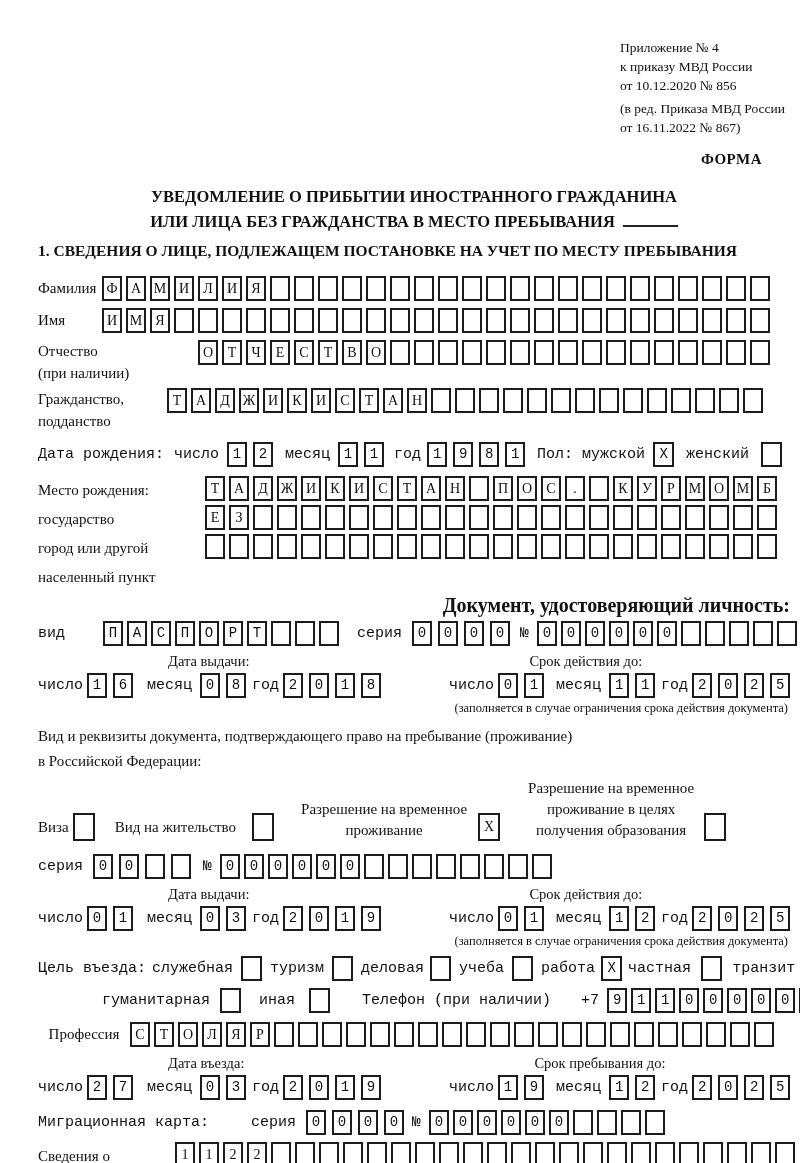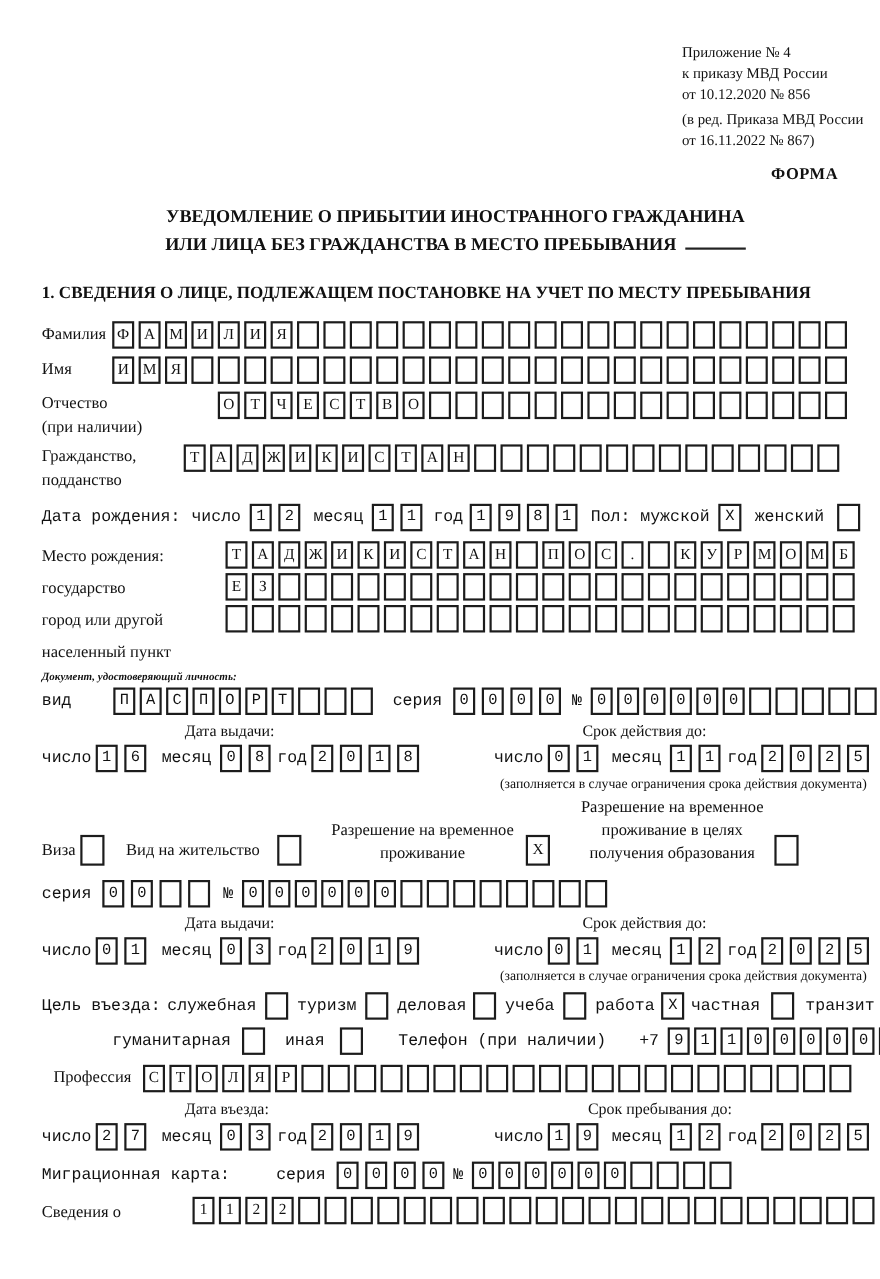--- a/index.html
+++ b/index.html
@@ -12,41 +12,41 @@
     color:#111;
     font-family:"Liberation Serif","DejaVu Serif",serif;
     font-size:15px;
     overflow:hidden;
   }
   .hdr{margin-left:582px;font-size:13.5px;line-height:19px;}
   .hdr .gap{margin-top:4px;}
   .forma{margin-top:14px;margin-right:28px;text-align:right;font-weight:bold;font-size:15px;letter-spacing:.5px;}
   .title{margin-top:16px;text-align:center;font-weight:bold;font-size:16.5px;line-height:25px;}
   .title .uline{display:inline-block;width:55px;border-bottom:2px solid #222;height:14px;margin-left:8px;}
-  .sect{margin-top:24px;font-weight:bold;font-size:15.5px;}
+  .sect{margin-top:8px;font-weight:bold;font-size:15.5px;}
   .row{display:flex;align-items:flex-start;margin-top:7px;}
   .row.center{align-items:center;font-family:Liberation Mono, monospace;}
   .lbl{line-height:25px;flex:none;}
   .lbl2{line-height:22px;flex:none;}
   .cells{display:flex;flex:none;}
   .cell{
     box-sizing:border-box;flex:none;
     width:20px;height:25px;margin-right:4px;
     border:2px solid #1c1c1c;
     font-size:14px;line-height:21px;text-align:center;
   }
   .dcell{margin-right:6px;}
   .checkbox{
     box-sizing:border-box;flex:none;display:inline-block;
     width:22px;height:28px;border:2px solid #1c1c1c;
     font-size:14px;line-height:24px;text-align:center;vertical-align:middle;
   }
   .cb-sm{width:21px;height:25px;line-height:21px;}
   .cellrows>.cells{margin-bottom:4px;}
-  .dochdr{margin-top:8px;text-align:left;font-weight:bold;font-size:10px;font-style:italic;}
+  .dochdr{margin-top:8px;text-align:right;font-weight:bold;font-size:20px;}
   .subhdrs{display:flex;margin-top:6px;}
   .fine{font-size:12.5px;text-align:right;margin-top:2px;margin-right:2px;}
   .optlabel{text-align:center;line-height:21px;}
   .wordlbl{line-height:27px;flex:none;}
 </style>
 </head>
 <body>
 
 <div class="page">
 
@@ -390,20 +390,24 @@
     <span class="wordlbl" style="margin-right:4px;">год</span>
     <span class="cells">
         <span class="cell dcell">2</span>
         <span class="cell dcell">0</span>
         <span class="cell dcell">2</span>
         <span class="cell dcell">5</span>
       </span>
   </div>
   <div class="fine">(заполняется в случае ограничения срока действия документа)</div>
 
+  <div style="margin-top:8px;line-height:25px;">
+    <div>Вид и реквизиты документа, подтверждающего право на пребывание (проживание)</div>
+    <div>в Российской Федерации:</div>
+  </div>
 
   <div class="row" style="margin-top:4px;align-items:flex-end;">
     <span style="line-height:28px;">Виза</span>
     <span class="checkbox" style="margin-left:4px;"></span>
     <span style="margin-left:20px;line-height:28px;">Вид на жительство</span>
     <span class="checkbox" style="margin-left:16px;"></span>
     <span class="optlabel" style="margin-left:20px;width:180px;">Разрешение на временное проживание</span>
     <span class="checkbox" style="margin-left:4px;">X</span>
     <span class="optlabel" style="margin-left:22px;width:178px;">Разрешение на временное проживание в целях получения образования</span>
     <span class="checkbox" style="margin-left:4px;"></span>

